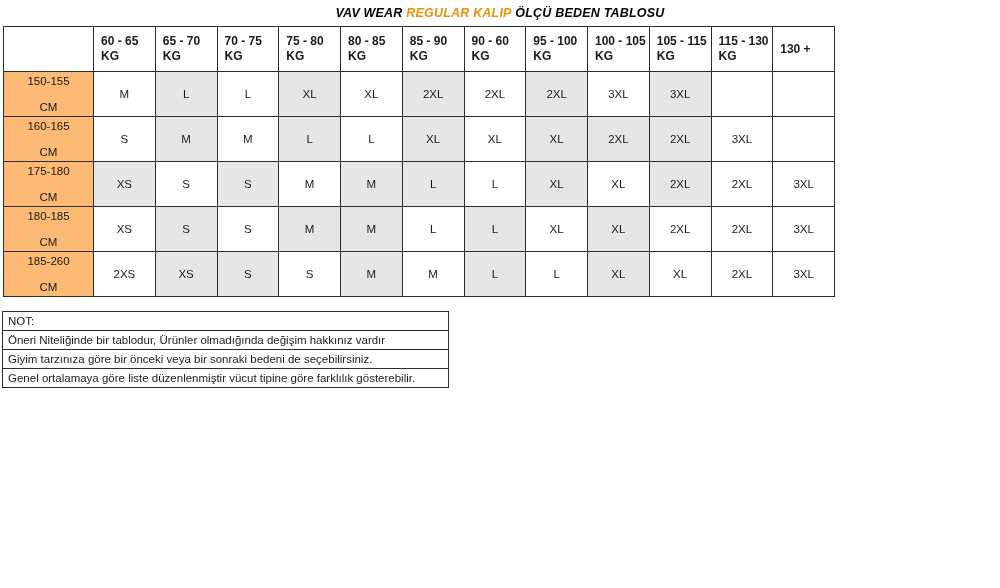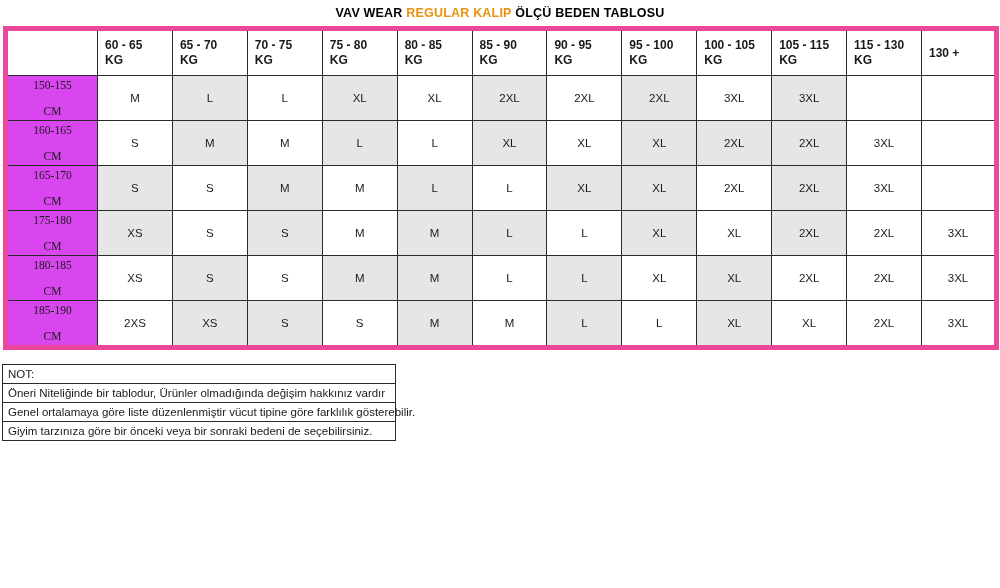--- a/index.html
+++ b/index.html
@@ -23,36 +23,37 @@
   
   .title-bar {
     width: 1000px;
     height: 26px;
     display: flex;
     align-items: center;
     justify-content: center;
     font-size: 12.5px;
     font-weight: bold;
     letter-spacing: 0.2px;
+    font-style: italic;
   }
   .title-bar .seg { white-space: pre; }
   .title-bar .accent { color: #e8920c; }
 
   
   .table-wrap {
     margin: 0 0 0 0;
     padding: 0 1px;
     box-sizing: border-box;
   }
   table.size-table {
     border-collapse: collapse;
     table-layout: fixed;
-    width: 996px;
+    width: 832px;
     margin-left: 2px;
-    border: 5px solid #ec4899;
+    border: 1px solid #ec4899;
   }
   table.size-table td, table.size-table th {
     border: 1px solid #2b2b2b;
     padding: 0;
     text-align: center;
     vertical-align: middle;
     font-size: 11.5px;
     font-weight: normal;
     color: #1a1a1a;
   }
@@ -71,39 +72,38 @@
   th .hl2 { display:block; }
 
   
   td.row-label {
     font-weight: bold;
     font-size: 12px;
     text-align: left;
     padding-left: 7px;
     line-height: 15px;
     width: 82px;
-    background: #d946ef;
-    font-family: Liberation Serif, serif;
+    background: #fdba74;
   }
   td.row-label .rl1 { display:block; }
   td.row-label .rl2 { display:block;margin-top:11px; }
 
   tr.data-row td { height: 44px; }
   tr.last-row td { height: 26px; }
   tr.last-row td.row-label { line-height: 24px; }
   tr.last-row td.row-label .rl1 { display:inline; }
 
   td.shade { background: #e6e6e6; }
   td.plain { background: #ffffff; }
 
   
   .notes {
     margin-top: 14px;
     margin-left: 2px;
-    width: 394px;
+    width: 447px;
     border: 1px solid #2b2b2b;
     box-sizing: border-box;
     background: #ffffff;
   }
   .notes .note-line {
     font-size: 11.5px;
     line-height: 16px;
     padding: 1px 4px 1px 5px;
     border-bottom: 1px solid #2b2b2b;
     color: #1a1a1a;
@@ -146,21 +146,21 @@
             </th>
           <th>
               <span class="hl1">80 - 85</span>
               <span class="hl2">KG</span>
             </th>
           <th>
               <span class="hl1">85 - 90</span>
               <span class="hl2">KG</span>
             </th>
           <th>
-              <span class="hl1">90 - 95</span>
+              <span class="hl1">90 - 60</span>
               <span class="hl2">KG</span>
             </th>
           <th>
               <span class="hl1">95 - 100</span>
               <span class="hl2">KG</span>
             </th>
           <th>
               <span class="hl1">100 - 105</span>
               <span class="hl2">KG</span>
             </th>
@@ -210,38 +210,20 @@
           <td class="shade">XL</td>
           <td class="plain">XL</td>
           <td class="shade">XL</td>
           <td class="shade">2XL</td>
           <td class="shade">2XL</td>
           <td class="plain">3XL</td>
           <td class="plain"></td>
         </tr>
         <tr class="data-row">
           <td class="row-label">
-              <span class="rl1">165-170</span>
-              <span class="rl2">CM</span>
-            </td>
-          <td class="shade">S</td>
-          <td class="plain">S</td>
-          <td class="shade">M</td>
-          <td class="plain">M</td>
-          <td class="shade">L</td>
-          <td class="plain">L</td>
-          <td class="shade">XL</td>
-          <td class="shade">XL</td>
-          <td class="plain">2XL</td>
-          <td class="shade">2XL</td>
-          <td class="plain">3XL</td>
-          <td class="plain"></td>
-        </tr>
-        <tr class="data-row">
-          <td class="row-label">
               <span class="rl1">175-180</span>
               <span class="rl2">CM</span>
             </td>
           <td class="shade">XS</td>
           <td class="plain">S</td>
           <td class="shade">S</td>
           <td class="plain">M</td>
           <td class="shade">M</td>
           <td class="shade">L</td>
           <td class="plain">L</td>
@@ -264,21 +246,21 @@
           <td class="plain">L</td>
           <td class="shade">L</td>
           <td class="plain">XL</td>
           <td class="shade">XL</td>
           <td class="plain">2XL</td>
           <td class="plain">2XL</td>
           <td class="plain">3XL</td>
         </tr>
         <tr class="data-row">
           <td class="row-label">
-              <span class="rl1">185-190</span>
+              <span class="rl1">185-260</span>
               <span class="rl2">CM</span>
             </td>
           <td class="plain">2XS</td>
           <td class="shade">XS</td>
           <td class="shade">S</td>
           <td class="plain">S</td>
           <td class="shade">M</td>
           <td class="plain">M</td>
           <td class="shade">L</td>
           <td class="plain">L</td>
@@ -287,17 +269,17 @@
           <td class="plain">2XL</td>
           <td class="plain">3XL</td>
         </tr>
       </tbody>
     </table>
   </div>
 
   <div class="notes">
     <div class="note-line note-head">NOT:</div>
     <div class="note-line">Öneri Niteliğinde bir tablodur, Ürünler olmadığında değişim hakkınız vardır</div>
+    <div class="note-line">Giyim tarzınıza göre bir önceki veya bir sonraki bedeni de seçebilirsiniz.</div>
     <div class="note-line">Genel ortalamaya göre liste düzenlenmiştir vücut tipine göre farklılık gösterebilir.</div>
-    <div class="note-line">Giyim tarzınıza göre bir önceki veya bir sonraki bedeni de seçebilirsiniz.</div>
   </div>
 
 </div>
 
 </body></html>

